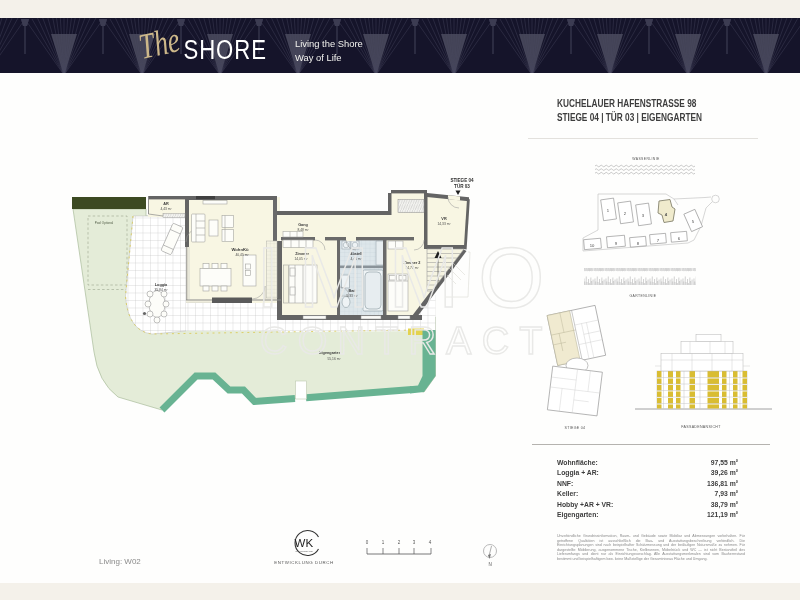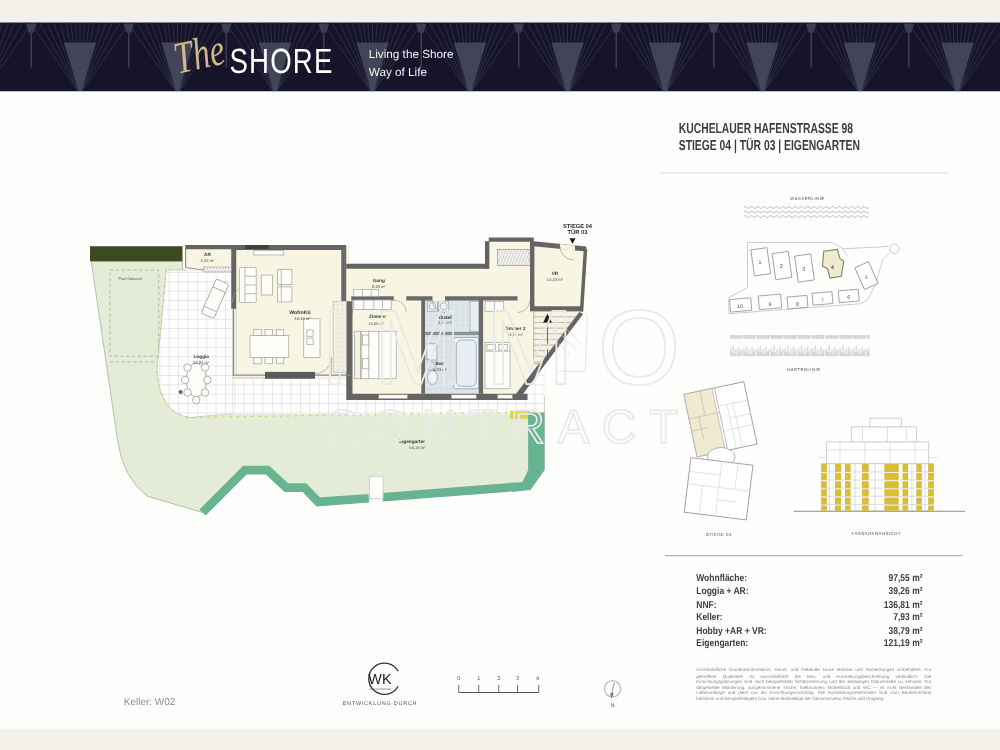--- a/index.html
+++ b/index.html
@@ -61,21 +61,21 @@
 <text x="0" y="0" font-family="Liberation Serif" font-size="36" font-style="italic" fill="#cdb88a" transform="translate(142,41) rotate(-12) scale(0.75,1)">The</text>
 </g>
 
 <g fill="#f3f3ef" font-size="9.4" font-family="Liberation Sans">
 <text x="295" y="28.5">Living the Shore</text>
 <text x="295" y="42.5">Way of Life</text>
 </g>
 </svg>
 </div>
 
-<div class="abs" style="left:543px;top:97px;width:240px;color:#3d3d3d;font-weight:bold;">
+<div class="abs" style="left:557px;top:97px;width:240px;color:#3d3d3d;font-weight:bold;">
   <div style="font-size:11.5px;transform:scaleX(0.72);transform-origin:left;letter-spacing:0;">KUCHELAUER HAFENSTRASSE 98</div>
   <div style="font-size:11.5px;transform:scaleX(0.72);transform-origin:left;letter-spacing:0;margin-top:2px;">STIEGE 04 | TÜR 03 | EIGENGARTEN</div>
 </div>
 
 <div class="abs" style="left:528px;top:138px;width:230px;height:1px;background:#e3e1dd;"></div>
 
 <svg class="abs" style="left:0;top:0;" width="800" height="600" viewBox="0 0 800 600" xmlns="http://www.w3.org/2000/svg" id="main">
 <defs>
 <pattern id="tiles" width="7.5" height="7.5" patternUnits="userSpaceOnUse">
   <rect width="7.5" height="7.5" fill="#ffffff"></rect>
@@ -575,21 +575,21 @@
 <div class="abs" style="left:557px;top:534px;width:188px;font-size:3.6px;color:#8a8a8a;line-height:4.6px;text-align:justify;">
 Unverbindliche Grundrissinformation, Raum- und Gebäude sowie Mobiliar und Abmessungen vorbehalten.
 Für getroffene Qualitäten ist ausschließlich die Bau- und Ausstattungsbeschreibung verbindlich. Die Einrichtungsplanungen
 sind nach beispielhafter Schätzmessung und der beiläufigen Natursmaße zu nehmen. Für dargestellte Möblierung,
 ausgenommene Tische, Kielbrunnen, Möbelstück und WC — ist nicht Bestandteil des Lieferumfangs und dient nur als
 Einrichtungsvorschlag.
 Alle Ausstattungsmerkmalen sind vom Bauherrnstand bestimmt und beispielhaftigem bzw. keine Maßstellige der Gesamtniveau
 Fläche und Umgang.
 </div>
 
-<div class="abs" style="left:99px;top:557px;font-size:8px;color:#8a8a8a;">Keller: W02</div>
+<div class="abs" style="left:99px;top:557px;font-size:8px;color:#8a8a8a;">Living: W02</div>
 
 <svg class="abs" style="left:285px;top:523px;" width="40" height="50" viewBox="0 0 40 50">
   <path d="M 33.5 14 A 12.5 12.5 0 1 0 33.5 26" fill="none" stroke="#333333" stroke-width="1.1"></path>
   <text x="19" y="24" font-size="11.5" fill="#222222" text-anchor="middle" letter-spacing="0.2">WK</text>
   <text x="19" y="29" font-size="2.1" fill="#555" text-anchor="middle">WOHNKOMPANIE</text>
 </svg>
 <div class="abs" style="left:254px;top:560px;width:100px;text-align:center;font-size:4.4px;color:#555;letter-spacing:0.6px;">ENTWICKLUNG DURCH</div>
 
 <svg class="abs" style="left:360px;top:535px;" width="80" height="25" viewBox="0 0 80 25">
   <g font-size="4.5" fill="#555" text-anchor="middle" font-family="Liberation Sans">

